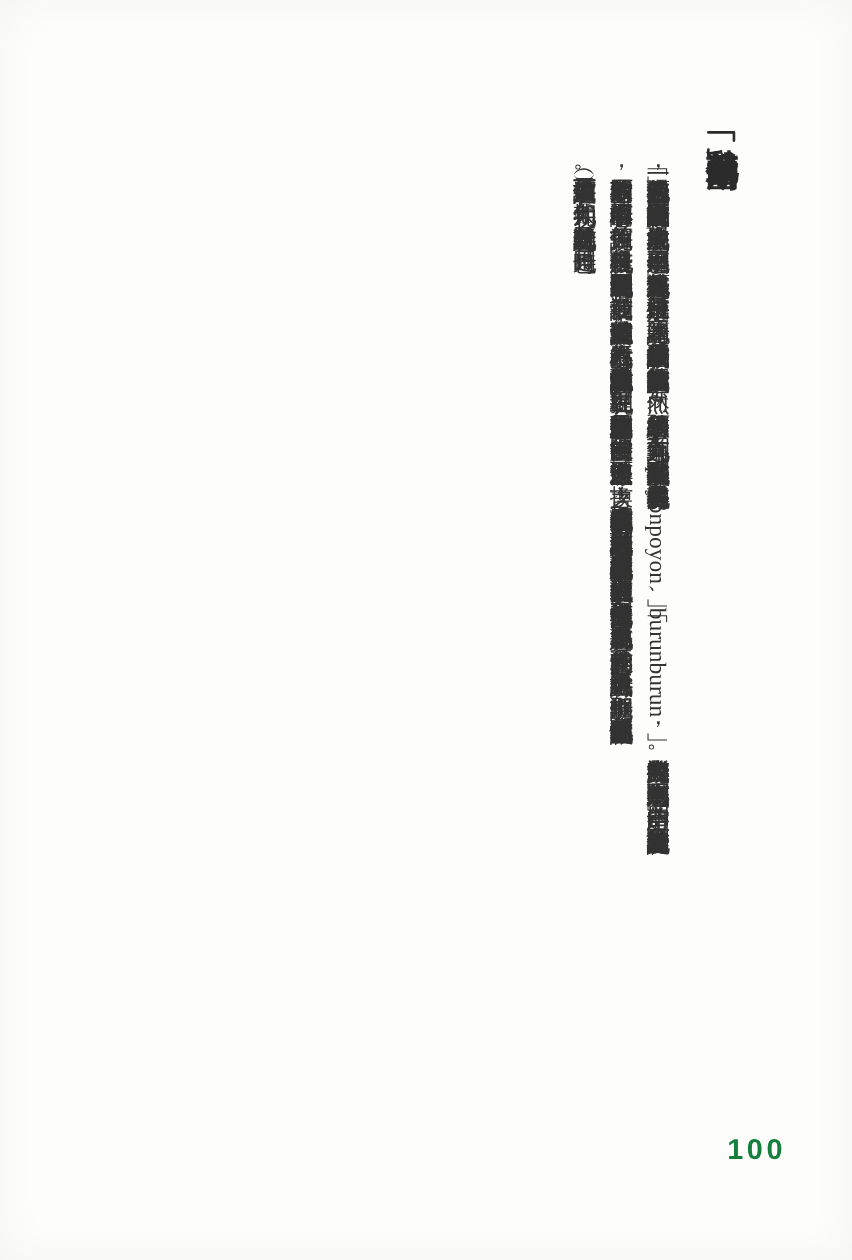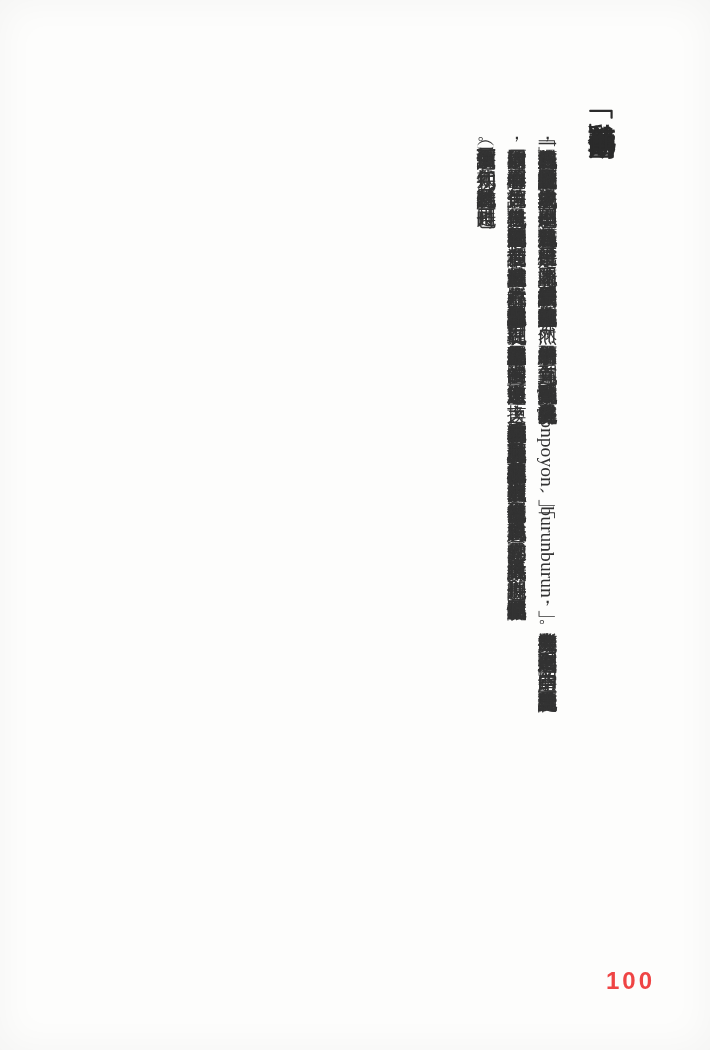--- a/index.html
+++ b/index.html
@@ -37,26 +37,26 @@
   .para {
     font-size: 19.6px;
     line-height: 30.6px;
     margin: 0;
     text-indent: 2em;
     color: #333333;
   }
   .pagenum {
     position: absolute;
     left: 606px;
-    top: 967px;
+    top: 945px;
     font-family: "Liberation Sans", sans-serif;
     font-weight: bold;
     font-size: 24px;
     letter-spacing: 3px;
-    color: #ef4444;
+    color: #15803d;
   }
 </style>
 </head>
 <body>
 
 <div class="page">
   <div class="content">
     <h1 class="title">「乳首殘像」的空白期</h1>
     <p class="para">起源於一九八八年的「乳首殘像」表現，要說是否剛誕生時便在成人漫畫界一口氣擴散，成為成人漫畫表現的主流，倒也不是那麼回事。「乳首殘像」起源於一九八八年這點，目前幾乎已經確定。因此筆者認為，只要仔細調查該年後發表的成人漫畫作品，應該就能自然掌握其擴散的軌跡。然而，結果卻出乎筆者的預想，直到一九九三年之前，幾乎找不到「乳首殘像」的蹤跡。乳房的搖晃還是一樣停留在「poyonpoyon」、「burunburun」，完全沒有殘影的跡象。這到底是怎麼回事呢。這「空白的四年」，可說是「乳首殘像」歷史的最大謎團。</p>
     <p class="para">導致這段空窗期的原因，筆者心中有兩個假說。首先第一個假說，是「乳首殘像」出現後，剛好遇上九〇年代初期的「巨乳」浪潮。我們在前一章說過，這個浪潮雖然是以寫真雜誌、成人影片為流行中心，但其餘波也流到了以青年雜誌和成人雜誌為主的漫畫界。現在提到「巨乳」，大家馬上就會想到豐滿澎湃的胸部在眼前搖晃；但在當時的漫畫圈，這份慾望還沒有浮上表面。換言之，創作者的精力幾乎都放在如何表現巨乳本身，而讀者則光是看到巨乳就已心滿意足了。儘管兩邊的內心應該也很想看到巨乳搖晃起來的模樣，但大概還沒有那麼強烈的欲求。當然也不是完全沒有像奧浩哉那樣，想要為巨乳添加更多質感、動感的真愛作家，不過時代或許還太早了一點。也許那個時期，更重要的是讓世間習慣巨乳的存在吧。</p>

